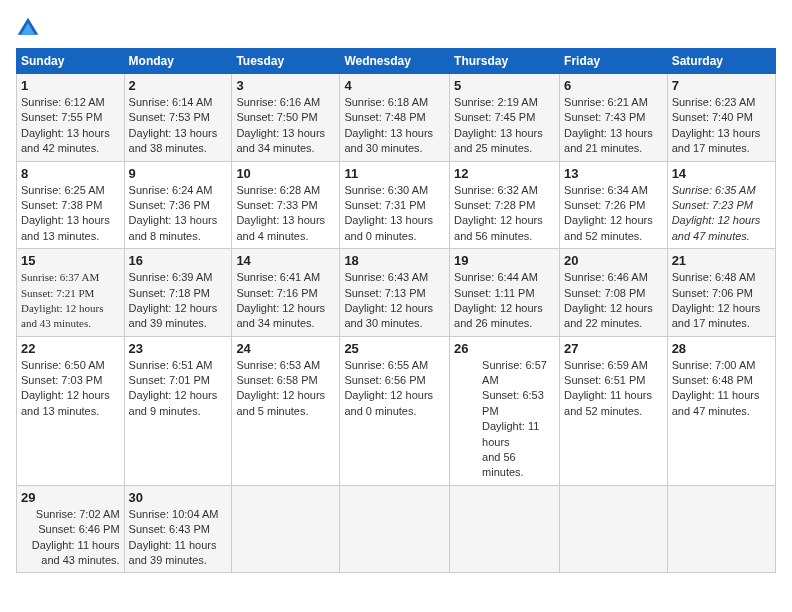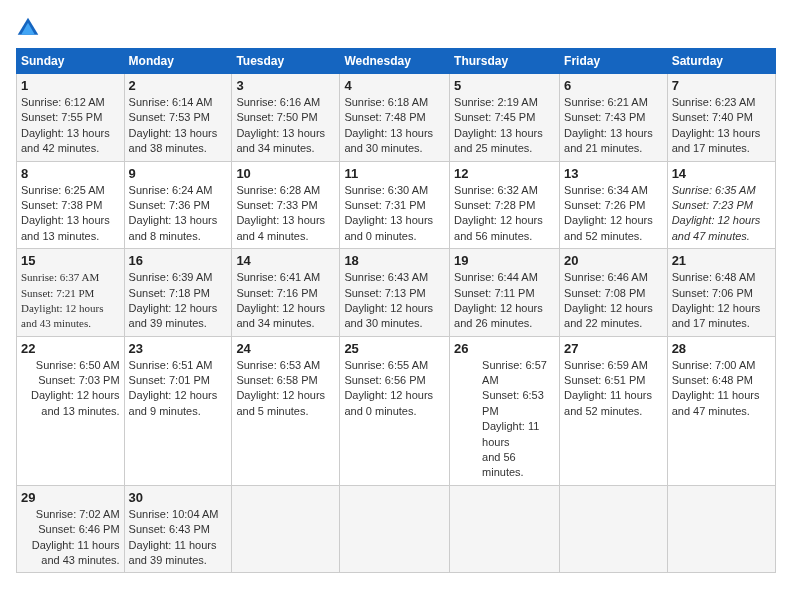--- a/index.html
+++ b/index.html
@@ -256,21 +256,21 @@
           <td>
             <span class="day-num">18</span>
             <div class="day-info" style="white-space: pre-line;">Sunrise: 6:43 AM
 Sunset: 7:13 PM
 Daylight: 12 hours
 and 30 minutes.</div>
           </td>
           <td>
             <span class="day-num">19</span>
             <div class="day-info" style="white-space: pre-line;">Sunrise: 6:44 AM
-Sunset: 7:11 PM
+Sunset: 1:11 PM
 Daylight: 12 hours
 and 26 minutes.</div>
           </td>
           <td>
             <span class="day-num">20</span>
             <div class="day-info" style="white-space: pre-line;">Sunrise: 6:46 AM
 Sunset: 7:08 PM
 Daylight: 12 hours
 and 22 minutes.</div>
           </td>
@@ -278,21 +278,21 @@
             <span class="day-num">21</span>
             <div class="day-info" style="white-space: pre-line;">Sunrise: 6:48 AM
 Sunset: 7:06 PM
 Daylight: 12 hours
 and 17 minutes.</div>
           </td>
         </tr>
         <tr>
           <td>
             <span class="day-num">22</span>
-            <div class="day-info" style="white-space: pre-line; text-align: right;">Sunrise: 6:50 AM
+            <div class="day-info" style="white-space: pre-line;">Sunrise: 6:50 AM
 Sunset: 7:03 PM
 Daylight: 12 hours
 and 13 minutes.</div>
           </td>
           <td>
             <span class="day-num">23</span>
             <div class="day-info" style="white-space: pre-line;">Sunrise: 6:51 AM
 Sunset: 7:01 PM
 Daylight: 12 hours
 and 9 minutes.</div>

